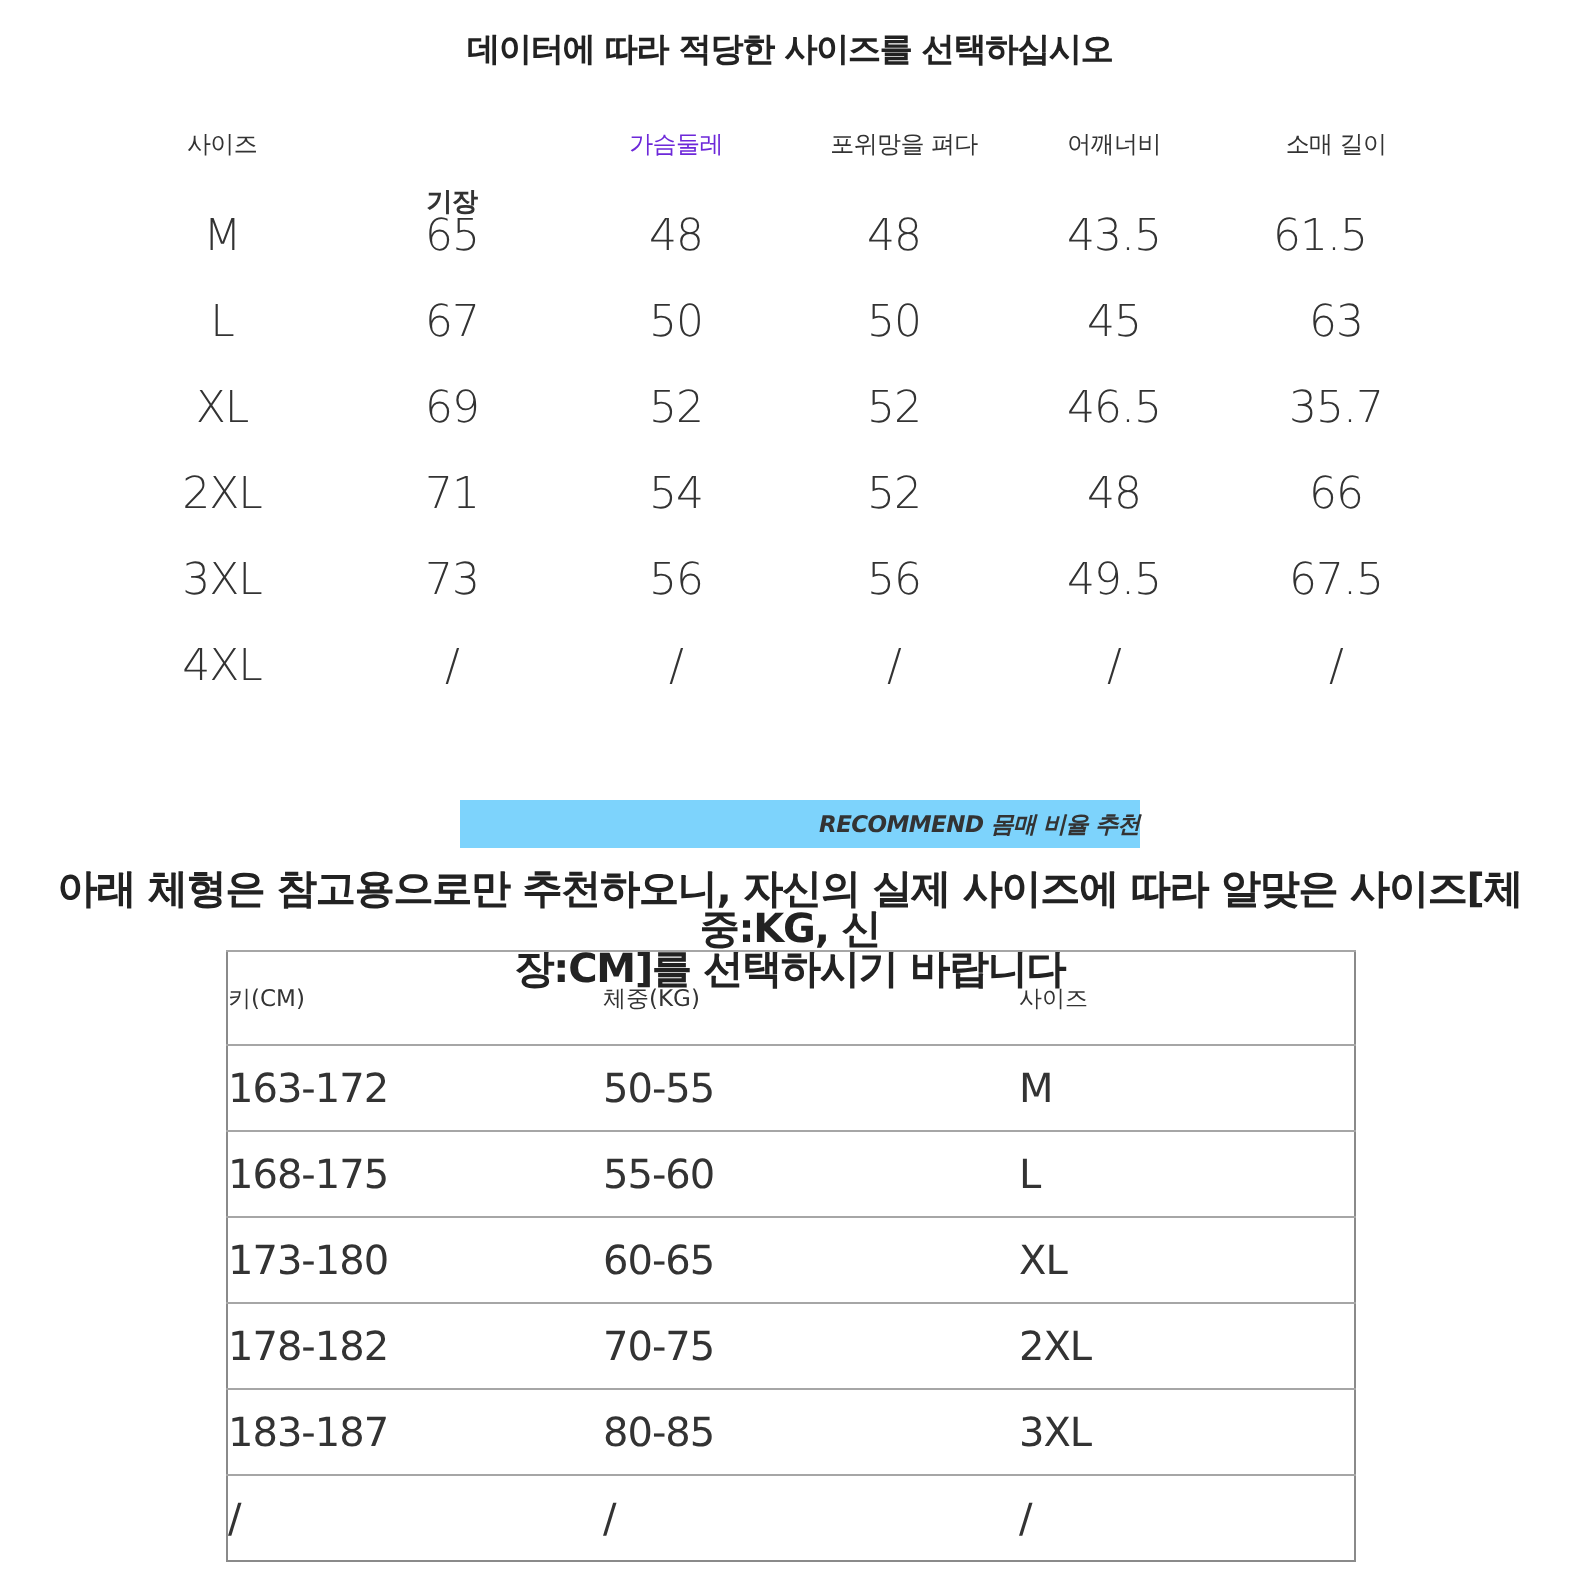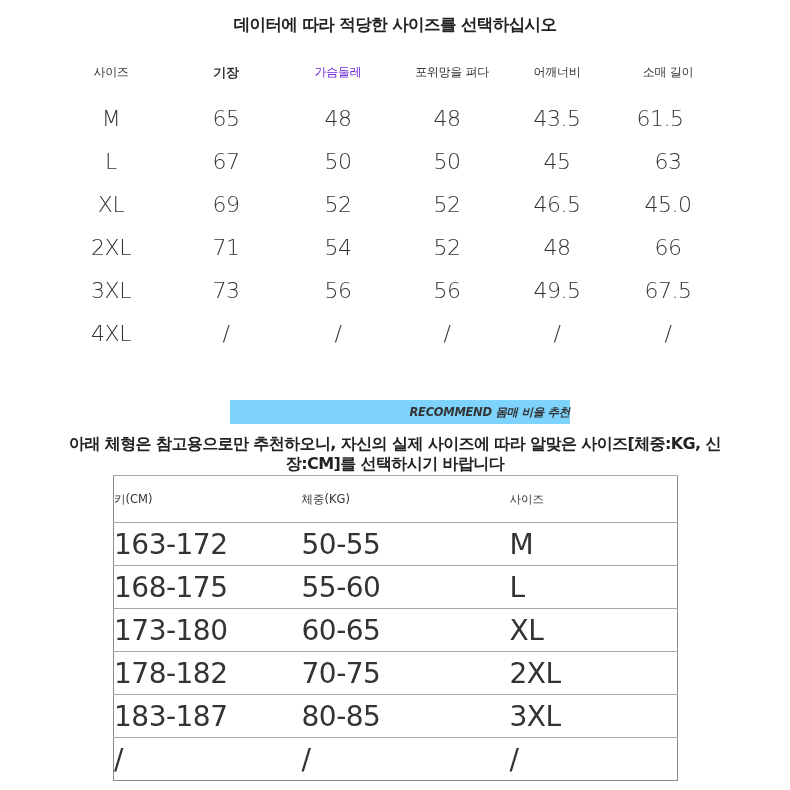--- a/index.html
+++ b/index.html
@@ -2,36 +2,36 @@
 <html><head>
 <meta charset="utf-8">
 <style>
   html, body { margin:0; padding:0; background:#ffffff; }
   body { width:790px; height:790px; position:relative; overflow:hidden;
          font-family:"DejaVu Sans", "Liberation Sans", sans-serif; color:#2a2a2a; }
   .intro { position:absolute; left:0; width:790px; top:14px; text-align:center;
            font-size:16.5px; font-weight:bold; line-height:22px; color:#222; letter-spacing:-0.6px; }
   .chart-head { position:absolute; top:64px; left:0; width:790px; height:20px; }
   .chart-head span { position:absolute; transform:translateX(-50%); font-size:12px; color:#333; white-space:nowrap; letter-spacing:-0.3px; }
-  .chart-head span.bold { font-weight:bold; font-size:13px; }
+  .chart-head span.bold { font-weight:bold; font-size:13px;margin-top:28px; }
   .chart-head span.muted { color:#6d28d9; }
   .chart-rows { position:absolute; top:100px; left:0; width:790px; }
   .chart-row { position:relative; height:43px; }
   .chart-row span { position:absolute; top:6px; transform:translateX(-50%); font-size:22px;
                     font-family:"DejaVu Sans", sans-serif; color:#333; letter-spacing:-0.5px;
                     font-weight:300; white-space:nowrap; }
   .rec-title { position:absolute; top:400px; left:230px; width:340px; height:24px; background:#7dd3fc;
                text-align:right; font-size:11.5px; font-weight:bold; color:#333; line-height:24px; letter-spacing:-0.3px;font-style:italic; }
-  .rec-intro { position:absolute; top:434px; left:0; width:790px; text-align:center; font-size:16px;
+  .rec-intro { position:absolute; top:434px; left:0; width:790px; text-align:center; font-size:20px;
                font-weight:bold; line-height:20px; color:#222; letter-spacing:-0.6px; }
   table.rec { position:absolute; left:113px; top:475px; width:565px; height:305px; border-collapse:collapse;
               border:1.5px solid #8a8a8a; table-layout:fixed; }
   table.rec th, table.rec td { border-top:1.5px solid #a6a6a6; text-align:left; padding:0; }
   table.rec th { height:46px; font-size:11.5px; font-weight:normal; color:#333; }
-  table.rec td { height:42px; font-size:28px; color:#333; letter-spacing:-0.5px; }
+  table.rec td { height:42px; font-size:20px; color:#333; letter-spacing:-0.5px; }
   table.rec td.c3, table.rec th.c3 { padding-left:20px; }
 </style>
 </head>
 <body>
 
 <div class="intro">
   <div>데이터에 따라 적당한 사이즈를 선택하십시오</div>
 </div>
 
 <div class="chart-head">
@@ -59,21 +59,21 @@
     <span style="left:447px">50</span>
     <span style="left:557px">45</span>
     <span style="left:668px">63</span>
   </div>
   <div class="chart-row">
     <span style="left:111px">XL</span>
     <span style="left:226px">69</span>
     <span style="left:338px">52</span>
     <span style="left:447px">52</span>
     <span style="left:557px">46.5</span>
-    <span style="left:668px">45.0</span>
+    <span style="left:668px">35.7</span>
   </div>
   <div class="chart-row">
     <span style="left:111px">2XL</span>
     <span style="left:226px">71</span>
     <span style="left:338px">54</span>
     <span style="left:447px">52</span>
     <span style="left:557px">48</span>
     <span style="left:668px">66</span>
   </div>
   <div class="chart-row">

